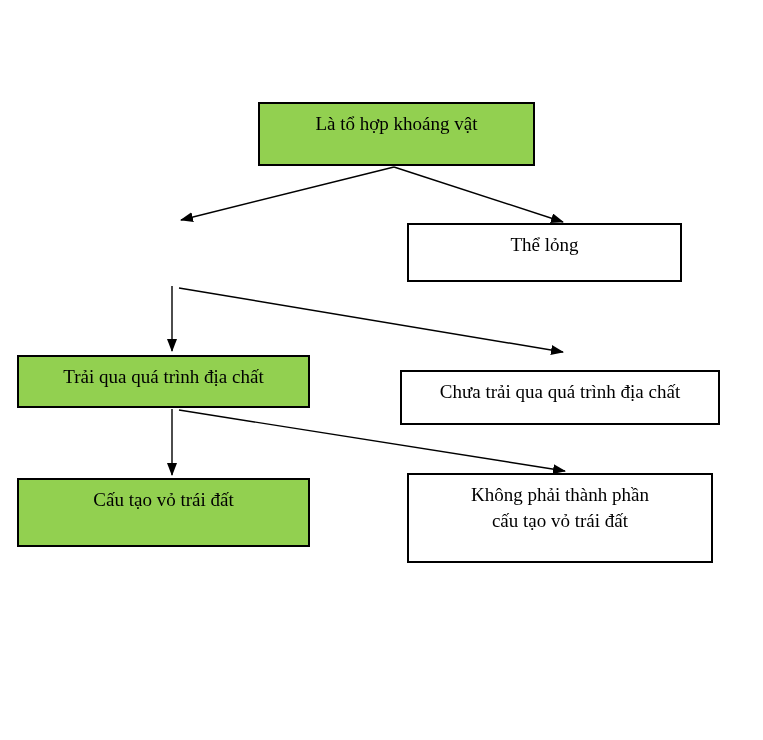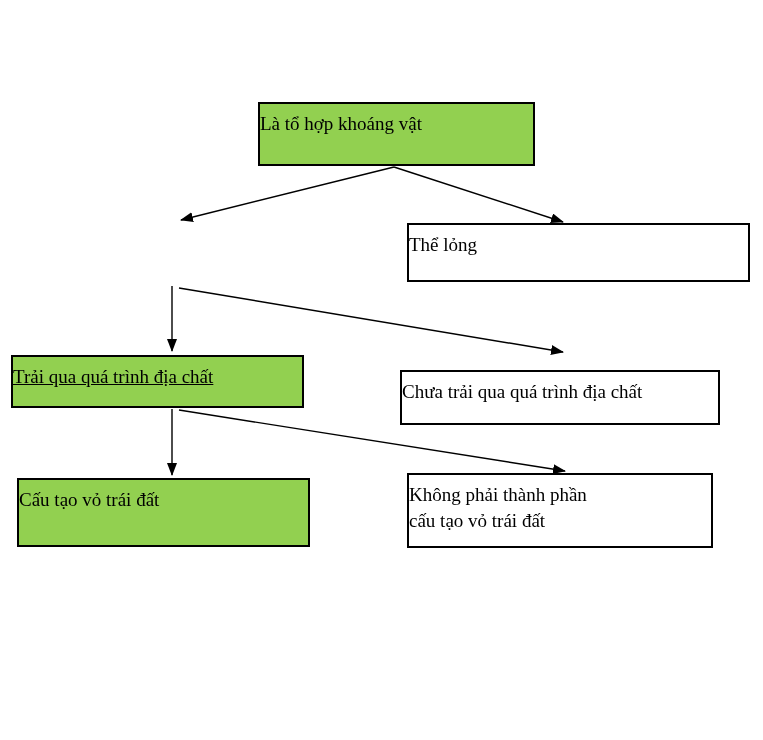--- a/index.html
+++ b/index.html
@@ -24,37 +24,37 @@
     pointer-events: none;
   }
   .edges-svg line {
     stroke: #000000;
     stroke-width: 1.4;
   }
   .node {
     position: absolute;
     box-sizing: border-box;
     border: 2px solid #000000;
-    text-align: left;
+    text-align: center;
     padding-top: 7px;
     font-size: 19px;
     color: #000000;
     white-space: pre-line;
     line-height: 1.35;
   }
   .node--highlight { background: #92D050; }
   .node--plain { background: #FFFFFF; }
 
   .node-root      { left: 258px; top: 102px; width: 277px; height: 64px; }
   .node-the-ran   { left: 17px;  top: 222px; width: 296px; height: 63px; }
-  .node-the-long  { left: 407px; top: 223px; width: 343px; height: 59px; }
-  .node-trai-qua  { left: 11px;  top: 355px; width: 293px; height: 53px; text-decoration: underline; }
+  .node-the-long  { left: 407px; top: 223px; width: 275px; height: 59px; }
+  .node-trai-qua  { left: 17px;  top: 355px; width: 293px; height: 53px; }
   .node-chua-trai { left: 400px; top: 352px; width: 320px; height: 55px; margin-top: 18px; }
   .node-cau-tao   { left: 17px;  top: 478px; width: 293px; height: 69px; }
-  .node-khong-phai{ left: 407px; top: 473px; width: 306px; height: 75px; }
+  .node-khong-phai{ left: 407px; top: 473px; width: 306px; height: 90px; }
 </style>
 </head>
 <body>
 
 <div class="canvas">
 
   <svg class="edges-svg" viewBox="0 0 763 740" xmlns="http://www.w3.org/2000/svg">
     <defs>
       <marker id="arrowhead" markerUnits="userSpaceOnUse" markerWidth="14" markerHeight="11" refX="12" refY="5" orient="auto">
         <path d="M0,0 L13,5 L0,10 Z" fill="#000000"></path>

